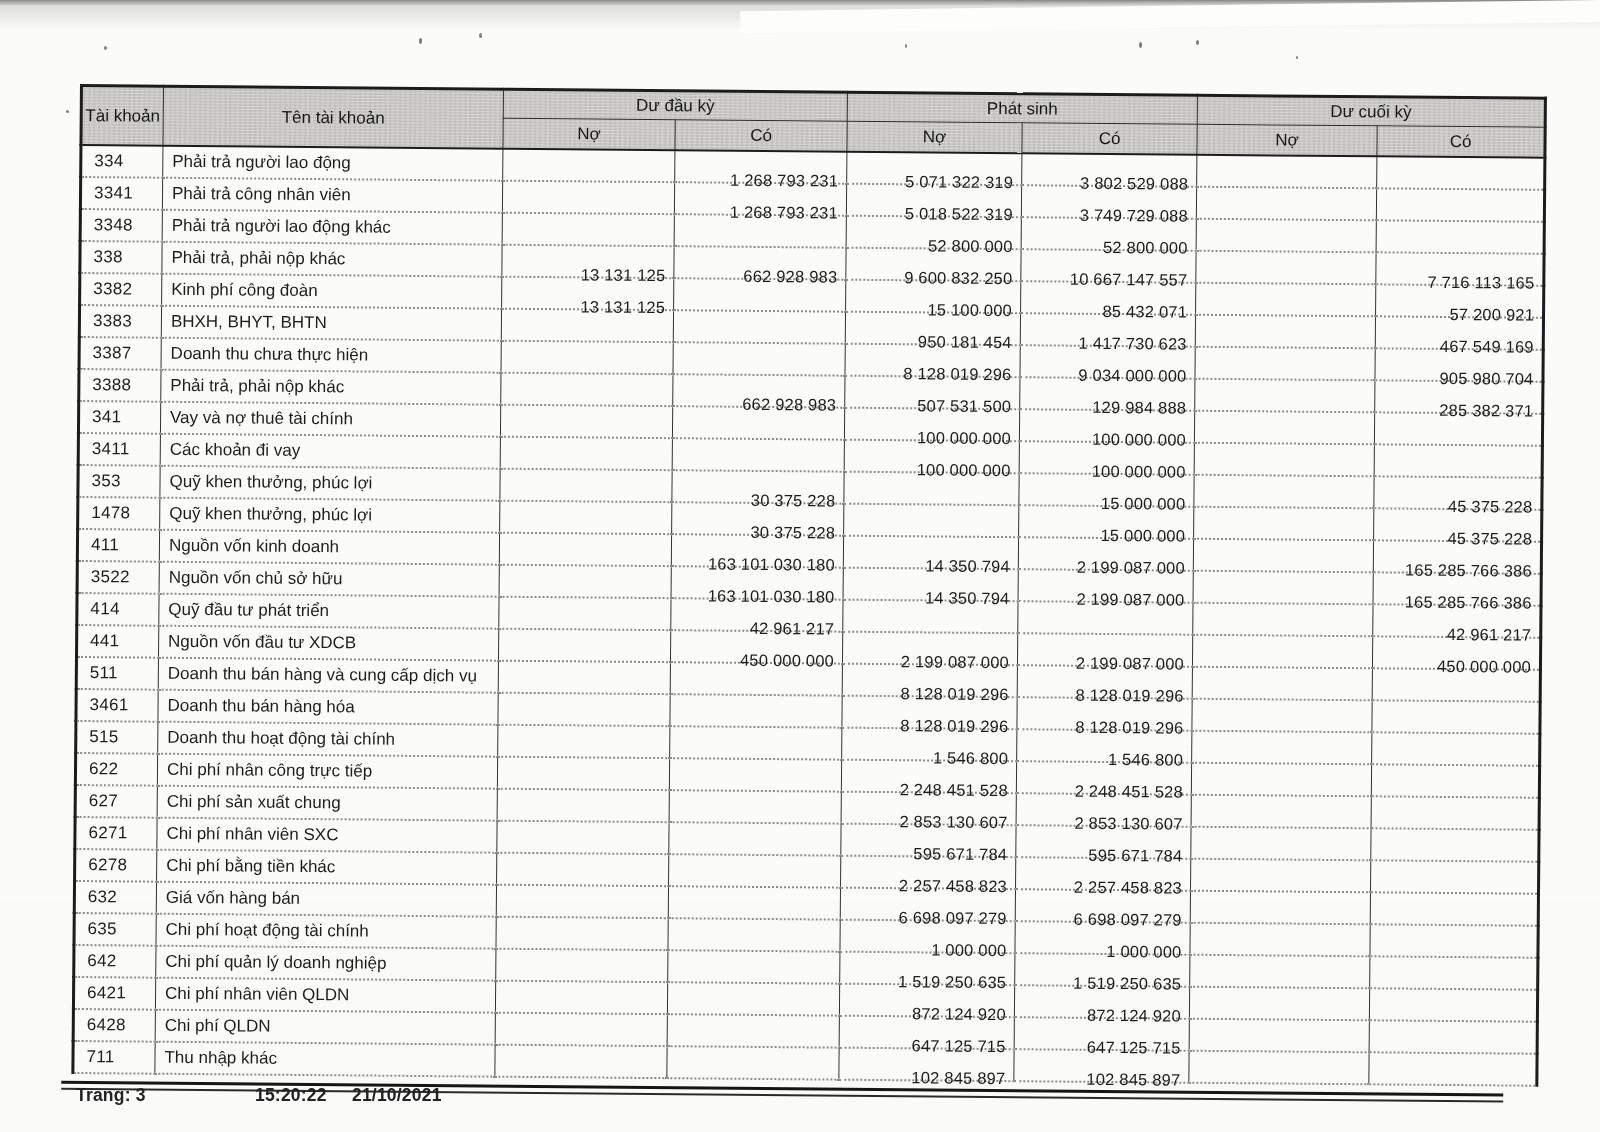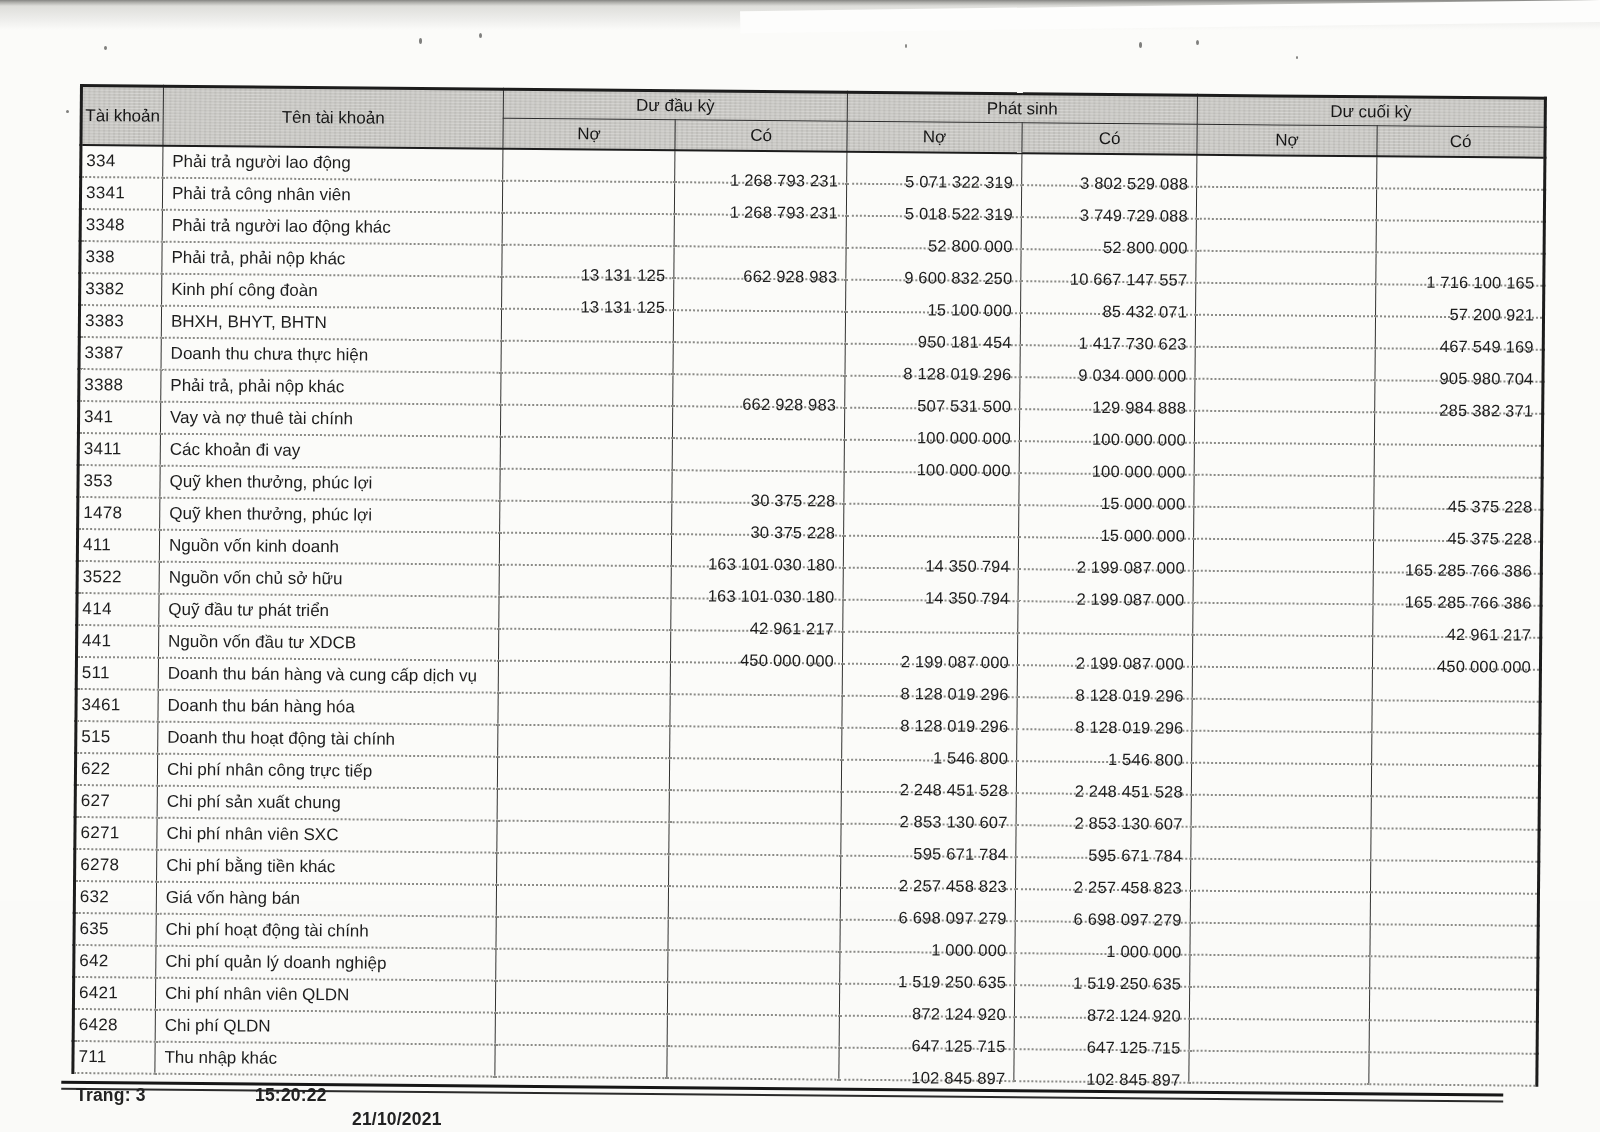--- a/index.html
+++ b/index.html
@@ -77,21 +77,21 @@
   tbody td {
     height: 30px;
     padding: 0;
     border-right: 1.6px solid #323230;
     border-bottom: 2px dotted #8b8b87;
     font-size: 17px;
     vertical-align: middle;
     overflow: visible;
     white-space: nowrap;
   }
-  td.c-acc  { padding-left: 4px; letter-spacing: 0.3px; }
+  td.c-acc  { padding-left: 12px; letter-spacing: 0.3px; }
   td.c-name { padding-left: 9px; }
   td.c-num  { text-align: right; padding-right: 8px; font-size: 16.5px; letter-spacing: 0.2px; }
   .nshift { position: relative; top: 13px; }
 
   .end-rule {
     width: 1442px;
     margin-left: -10px;
     margin-top: 7px;
     height: 4px;
     border-top: 3px solid #161616;
@@ -101,21 +101,21 @@
   .footer {
     position: absolute;
     left: 76px;
     top: 1085px;
     font-size: 17.5px;
     font-weight: bold;
     color: #222;
     letter-spacing: 0.2px;
   }
   .footer .ft-time { position: absolute; left: 179px; top: 0; white-space: nowrap; }
-  .footer .ft-date { position: absolute; left: 276px; top: 0; white-space: nowrap; margin-top: 24px; }
+  .footer .ft-date { position: absolute; left: 276px; top: 0; white-space: nowrap; }
 </style>
 </head>
 <body>
 
 <div class="page">
 
   <div class="scan-top-band"></div>
   <div class="scan-top-white-wedge"></div>
 
   <div class="speckle" style="left:104px; top:46px; width:3px; height:4px;"></div>
@@ -190,21 +190,21 @@
             <td class="c-num"></td>
           </tr>
           <tr>
             <td class="c-acc"><span>338</span></td>
             <td class="c-name"><span>Phải trả, phải nộp khác</span></td>
             <td class="c-num"><span class="nshift">13 131 125</span></td>
             <td class="c-num"><span class="nshift">662 928 983</span></td>
             <td class="c-num"><span class="nshift">9 600 832 250</span></td>
             <td class="c-num"><span class="nshift">10 667 147 557</span></td>
             <td class="c-num"></td>
-            <td class="c-num"><span class="nshift">1 716 100 165</span></td>
+            <td class="c-num"><span class="nshift">7 716 113 165</span></td>
           </tr>
           <tr>
             <td class="c-acc"><span>3382</span></td>
             <td class="c-name"><span>Kinh phí công đoàn</span></td>
             <td class="c-num"><span class="nshift">13 131 125</span></td>
             <td class="c-num"></td>
             <td class="c-num"><span class="nshift">15 100 000</span></td>
             <td class="c-num"><span class="nshift">85 432 071</span></td>
             <td class="c-num"></td>
             <td class="c-num"><span class="nshift">57 200 921</span></td>

